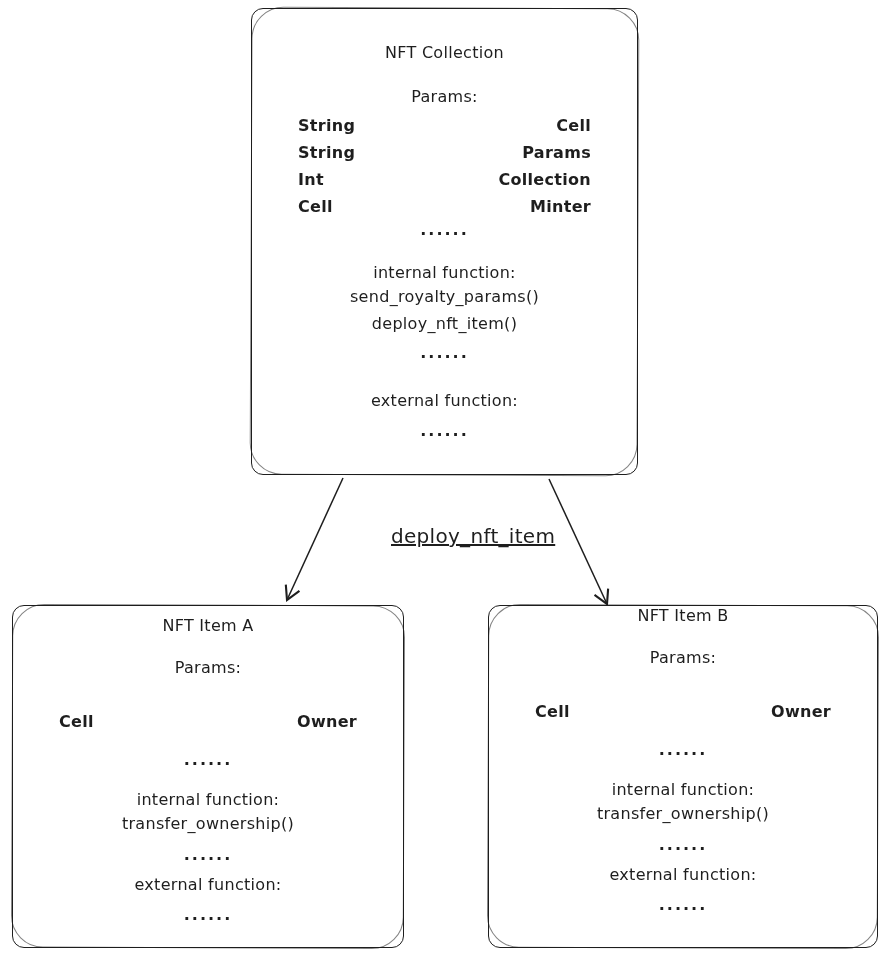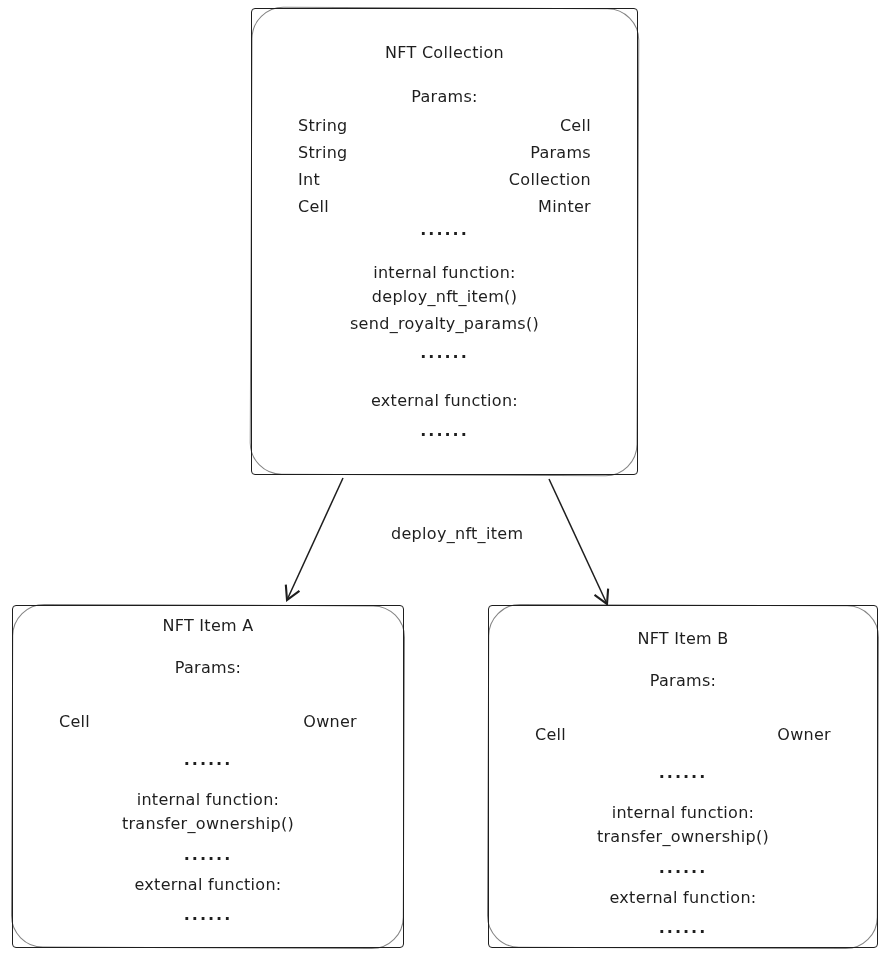--- a/index.html
+++ b/index.html
@@ -7,57 +7,58 @@
     position:relative;
     width:886px;height:962px;
     background:#ffffff;
     font-family:"DejaVu Sans", sans-serif;
     color:#1e1e1e;
     overflow:hidden;
   }
   .node{
     position:absolute;
     border:1.6px solid #1e1e1e;
-    border-radius:4px;
+    border-radius:12px;
     box-sizing:border-box;
     background:#ffffff;
   }
   
   .node::before{
     content:"";
     position:absolute;
     inset:-1px;
     border:1px solid rgba(30,30,30,.55);
     border-radius:32px;
     transform:rotate(.25deg) scale(1.002);
     pointer-events:none;
   }
   .line{display:block;text-align:center;line-height:20px;font-size:16px;letter-spacing:.3px;}
   .dots{letter-spacing:2px;font-weight:bold;}
-  .prow{display:flex;justify-content:space-between;padding:0 46px;font-size:16px;line-height:27px;letter-spacing:.3px;}
+  .prow{display:flex;justify-content:space-between;padding:0 46px;font-size:16px;line-height:27px;letter-spacing:.3px;font-weight:bold;}
   .fnline{line-height:27px;}
   #collection-box{left:251px;top:8px;width:387px;height:467px;padding-top:34px;}
   #item-a-box{left:12px;top:605px;width:392px;height:343px;padding-top:10px;}
-  #item-b-box{left:488px;top:605px;width:390px;height:343px;padding-top:23px;}
+  #item-b-box{left:488px;top:605px;width:390px;height:343px;}
   .gap24{margin-top:24px;}
   .gap23{margin-top:23px;}
   .gap22{margin-top:22px;}
   .gap30{margin-top:30px;}
   .gap28{margin-top:28px;}
   .gap20{margin-top:20px;}
   .gap15{margin-top:15px;}
   .gap10{margin-top:10px;}
   .gap8{margin-top:8px;}
   .gap6{margin-top:6px;}
   .gap5{margin-top:5px;}
   .edge-label{
     position:absolute;
     left:391px;top:524px;
-    font-size:16px;letter-spacing:.3px;
+    font-size:20px;letter-spacing:.3px;
     white-space:nowrap;
+    text-decoration:underline;
   }
   svg.edges{position:absolute;left:0;top:0;pointer-events:none;}
 </style>
 </head>
 <body>
 
 <div class="canvas">
 
   <svg class="edges" width="886" height="962" viewBox="0 0 886 962">
     <defs>
@@ -87,22 +88,22 @@
         <span>Int</span>
         <span>Collection</span>
       </div>
       <div class="prow">
         <span>Cell</span>
         <span>Minter</span>
       </div>
     </div>
     <span class="line dots">......</span>
     <span class="line gap23">internal function:</span>
+    <span class="line fnline">send_royalty_params()</span>
     <span class="line fnline">deploy_nft_item()</span>
-    <span class="line fnline">send_royalty_params()</span>
     <span class="line dots gap6">......</span>
     <span class="line gap28">external function:</span>
     <span class="line dots gap10">......</span>
   </div>
 
   <div class="node" id="item-a-box">
     <span class="line">NFT Item A</span>
     <span class="line gap22">Params:</span>
     <div class="prow gap30">
       <span>Cell</span>

